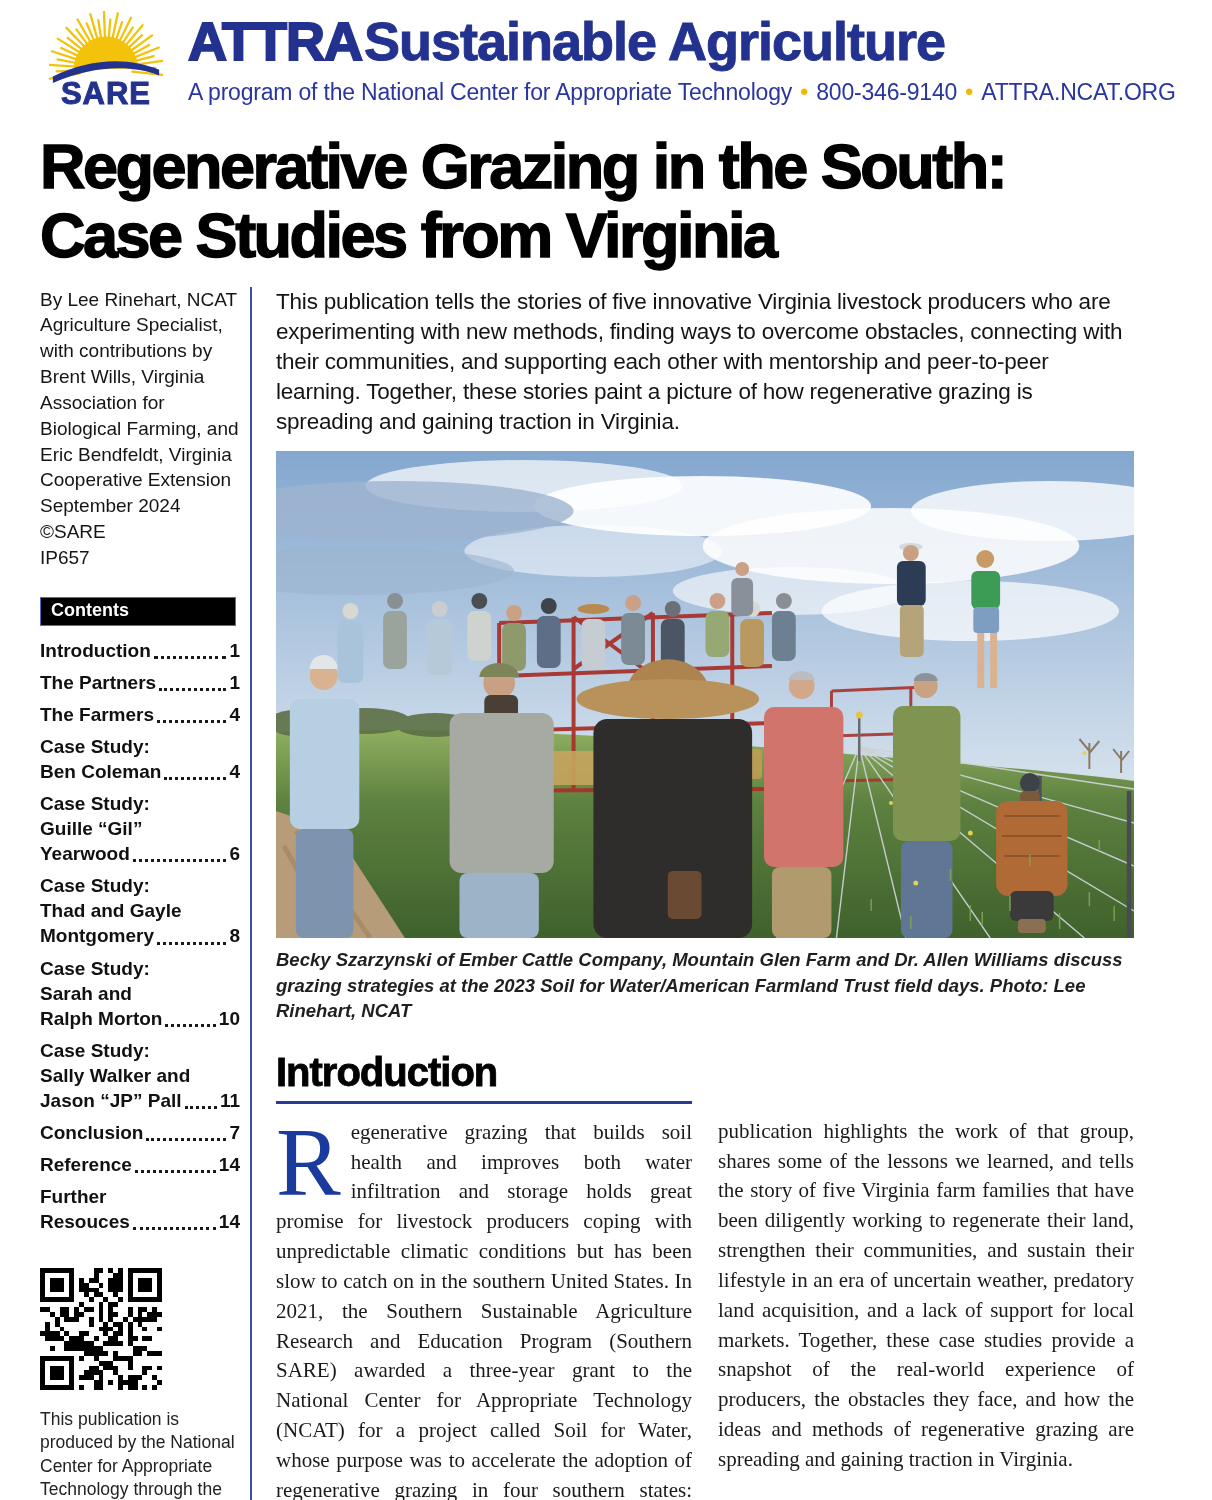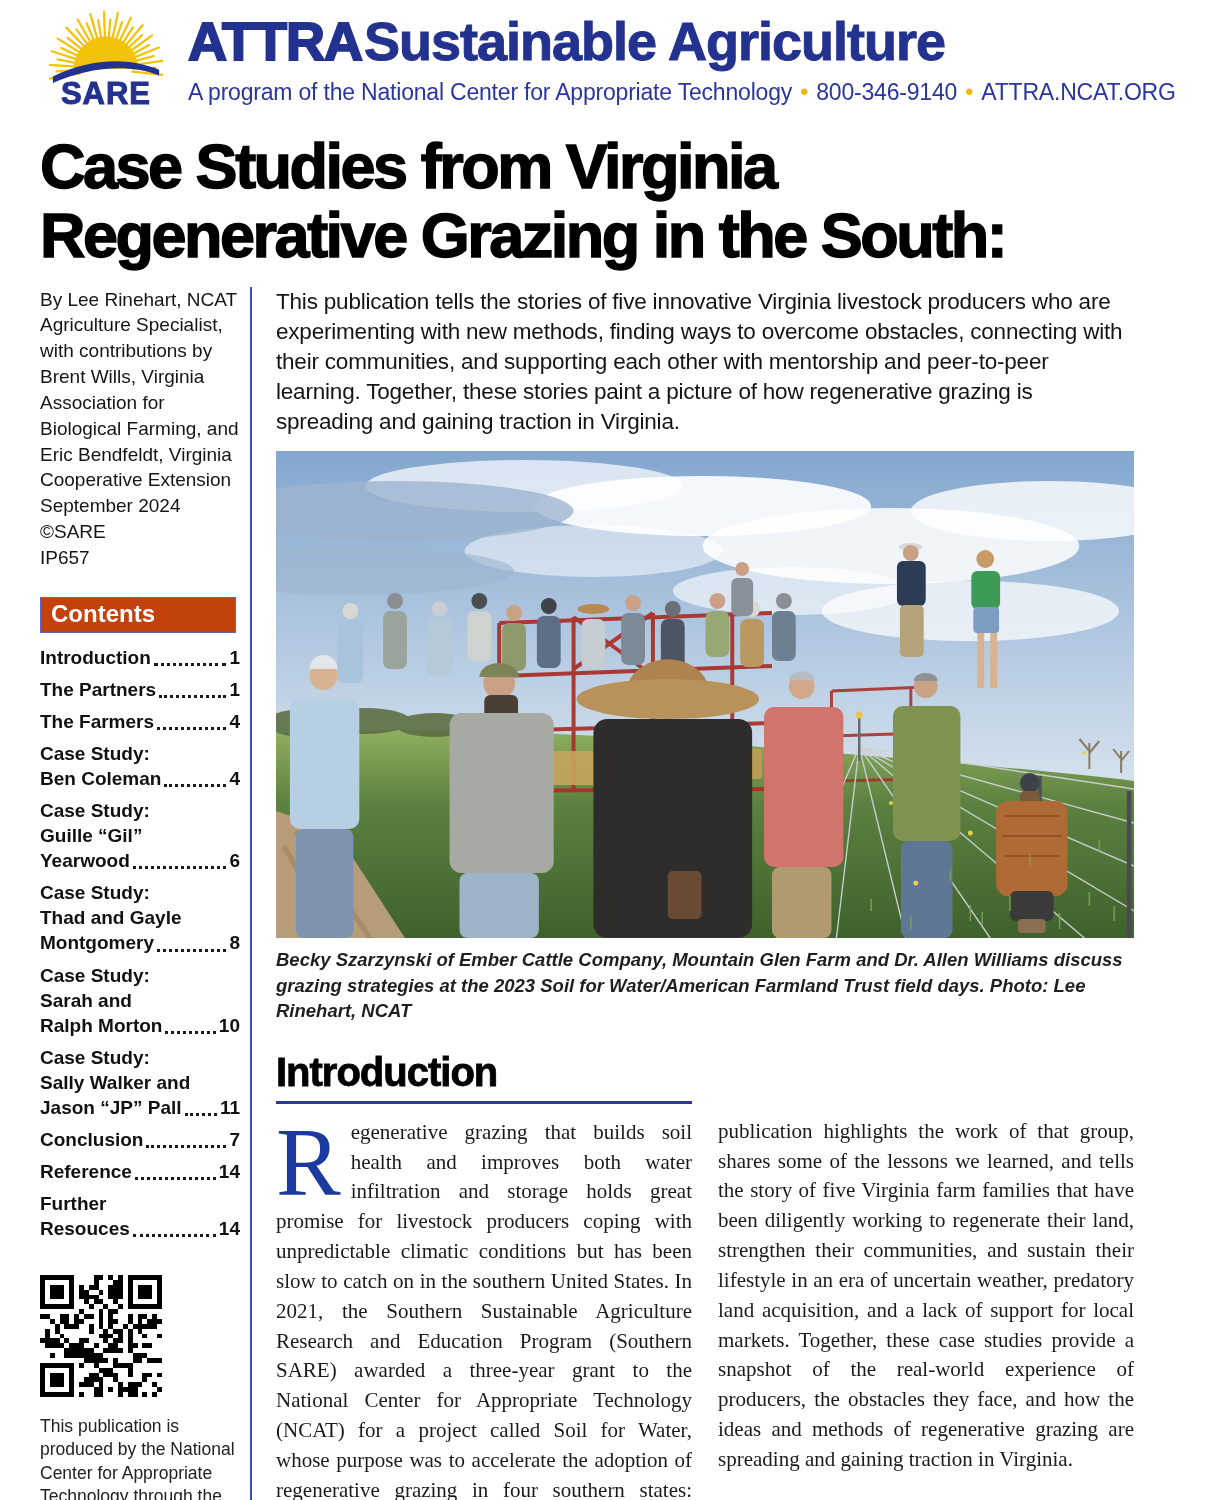--- a/index.html
+++ b/index.html
@@ -28,22 +28,22 @@
   .doc-title { margin-top:20px; font-size:63px; font-weight:bold; color:#000;
                letter-spacing:-2.5px; line-height:1.1; -webkit-text-stroke:1.4px #000; }
 
   
   .content-row { flex:1; display:flex; margin-top:16px; overflow:hidden; }
   .sidebar { width:200px; flex-shrink:0; }
   .main { flex:1; margin-left:10px; border-left:2px solid #3a4cb0; padding-left:24px; }
 
   
   .byline-block { font-size:19px; line-height:1.36; color:#151515; }
-  .contents-bar { margin-top:26px; width:196px; background:#c2410c; border:1px solid #5a66c0;
-                  color:#fff; font-weight:bold; font-size:24px; padding:2px 0 4px 10px; }
+  .contents-bar { margin-top:26px; width:196px; background:#000000; border:1px solid #5a66c0;
+                  color:#fff; font-weight:bold; font-size:18px; padding:2px 0 4px 10px; }
   .toc { margin-top:12px; }
   .toc-item { margin-bottom:7px; font-weight:bold; font-size:19px; line-height:1.32; color:#111; }
   .toc-row { display:flex; align-items:flex-end; }
   .toc-dots { flex:1; border-bottom:3px dotted #1a1a1a; margin:0 3px 4px 3px; }
   .toc-page { text-align:right; }
   .qr-wrap { margin-top:34px; width:122px; height:122px; }
   .qr-wrap svg { width:100%; height:100%; display:block; }
   .production-note { margin-top:18px; font-size:17.5px; line-height:1.32; color:#222; }
 
   
@@ -118,22 +118,22 @@
       <div class="brand-line">
         <span class="brand-attra">ATTRA</span><span class="brand-rest">Sustainable Agriculture</span>
       </div>
       <div class="tagline">
         <span>A program of the National Center for Appropriate Technology</span><span class="dot">•</span><span>800-346-9140</span><span class="dot">•</span><span>ATTRA.NCAT.ORG</span>
       </div>
     </div>
   </header>
 
   <h1 class="doc-title">
+    <div>Regenerative Grazing in the South:</div>
     <div>Case Studies from Virginia</div>
-    <div>Regenerative Grazing in the South:</div>
   </h1>
 
   <div class="content-row">
 
     <aside class="sidebar">
       <div class="byline-block">
         <div>By Lee Rinehart, NCAT Agriculture Specialist, with contributions by Brent Wills, Virginia Association for Biological Farming, and Eric Bendfeldt, Virginia Cooperative Extension</div>
         <div>September 2024</div>
         <div>©SARE</div>
         <div>IP657</div>

